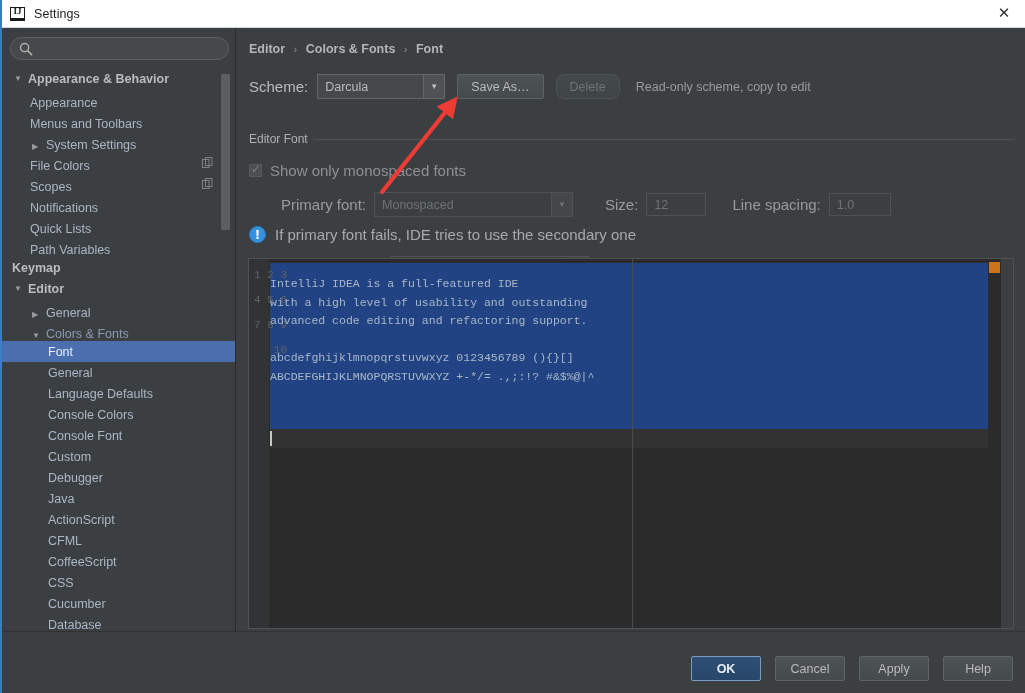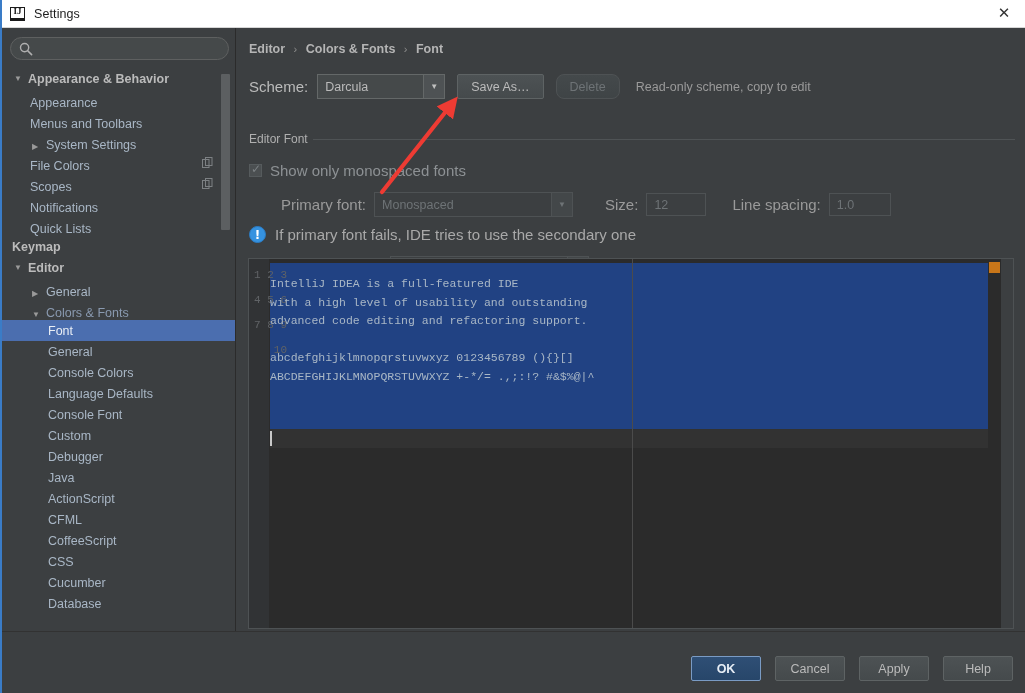--- a/index.html
+++ b/index.html
@@ -408,20 +408,23 @@
               <rect x="0.5" y="2.5" width="6.5" height="8" fill="none" stroke="#7d8184"></rect>
               <rect x="3.5" y="0.5" width="6.5" height="8" fill="none" stroke="#7d8184"></rect>
             </svg></span>
         </div>
         <div class="tree-row lvl1">
           <span>Notifications</span>
         </div>
         <div class="tree-row lvl1">
           <span>Quick Lists</span>
         </div>
+        <div class="tree-row lvl1">
+          <span>Path Variables</span>
+        </div>
         <div class="tree-row lvl0 bold">
           <span>Keymap</span>
         </div>
         <div class="tree-row lvl0 bold has-arrow">
           <span class="arrow">▼</span>
           <span>Editor</span>
         </div>
         <div class="tree-row lvl1 has-arrow">
           <span class="arrow">▶</span>
           <span>General</span>
@@ -430,24 +433,24 @@
           <span class="arrow">▼</span>
           <span class="colored">Colors &amp; Fonts</span>
         </div>
         <div class="tree-row lvl2 selected">
           <span>Font</span>
         </div>
         <div class="tree-row lvl2">
           <span>General</span>
         </div>
         <div class="tree-row lvl2">
+          <span>Language Defaults</span>
+        </div>
+        <div class="tree-row lvl2">
           <span>Console Colors</span>
-        </div>
-        <div class="tree-row lvl2">
-          <span>Language Defaults</span>
         </div>
         <div class="tree-row lvl2">
           <span>Console Font</span>
         </div>
         <div class="tree-row lvl2">
           <span>Custom</span>
         </div>
         <div class="tree-row lvl2">
           <span>Debugger</span>
         </div>

